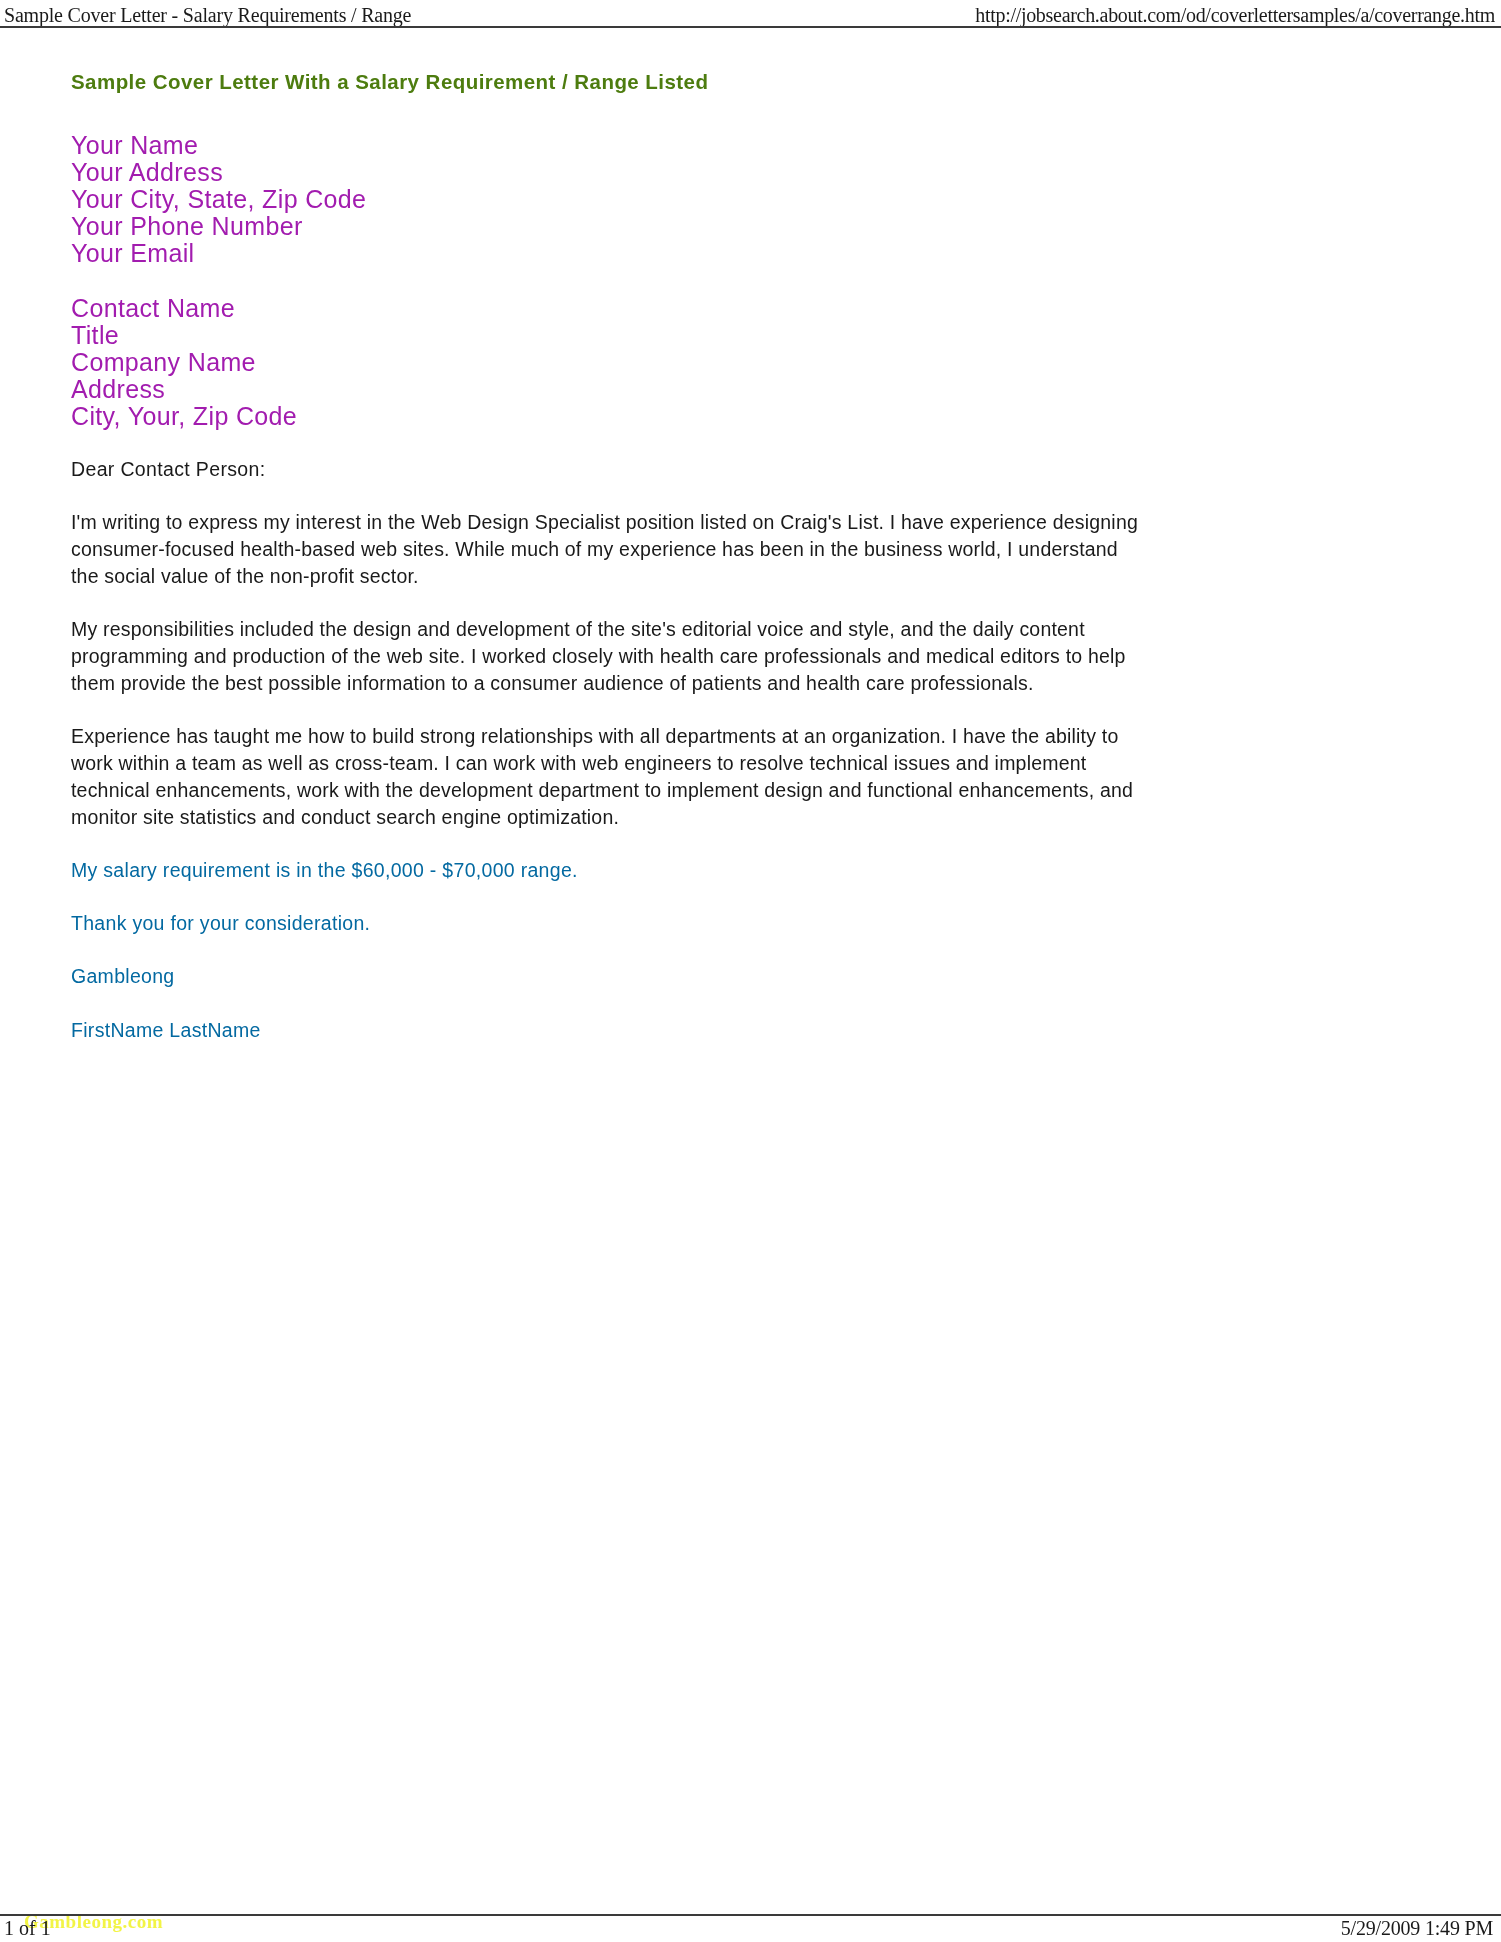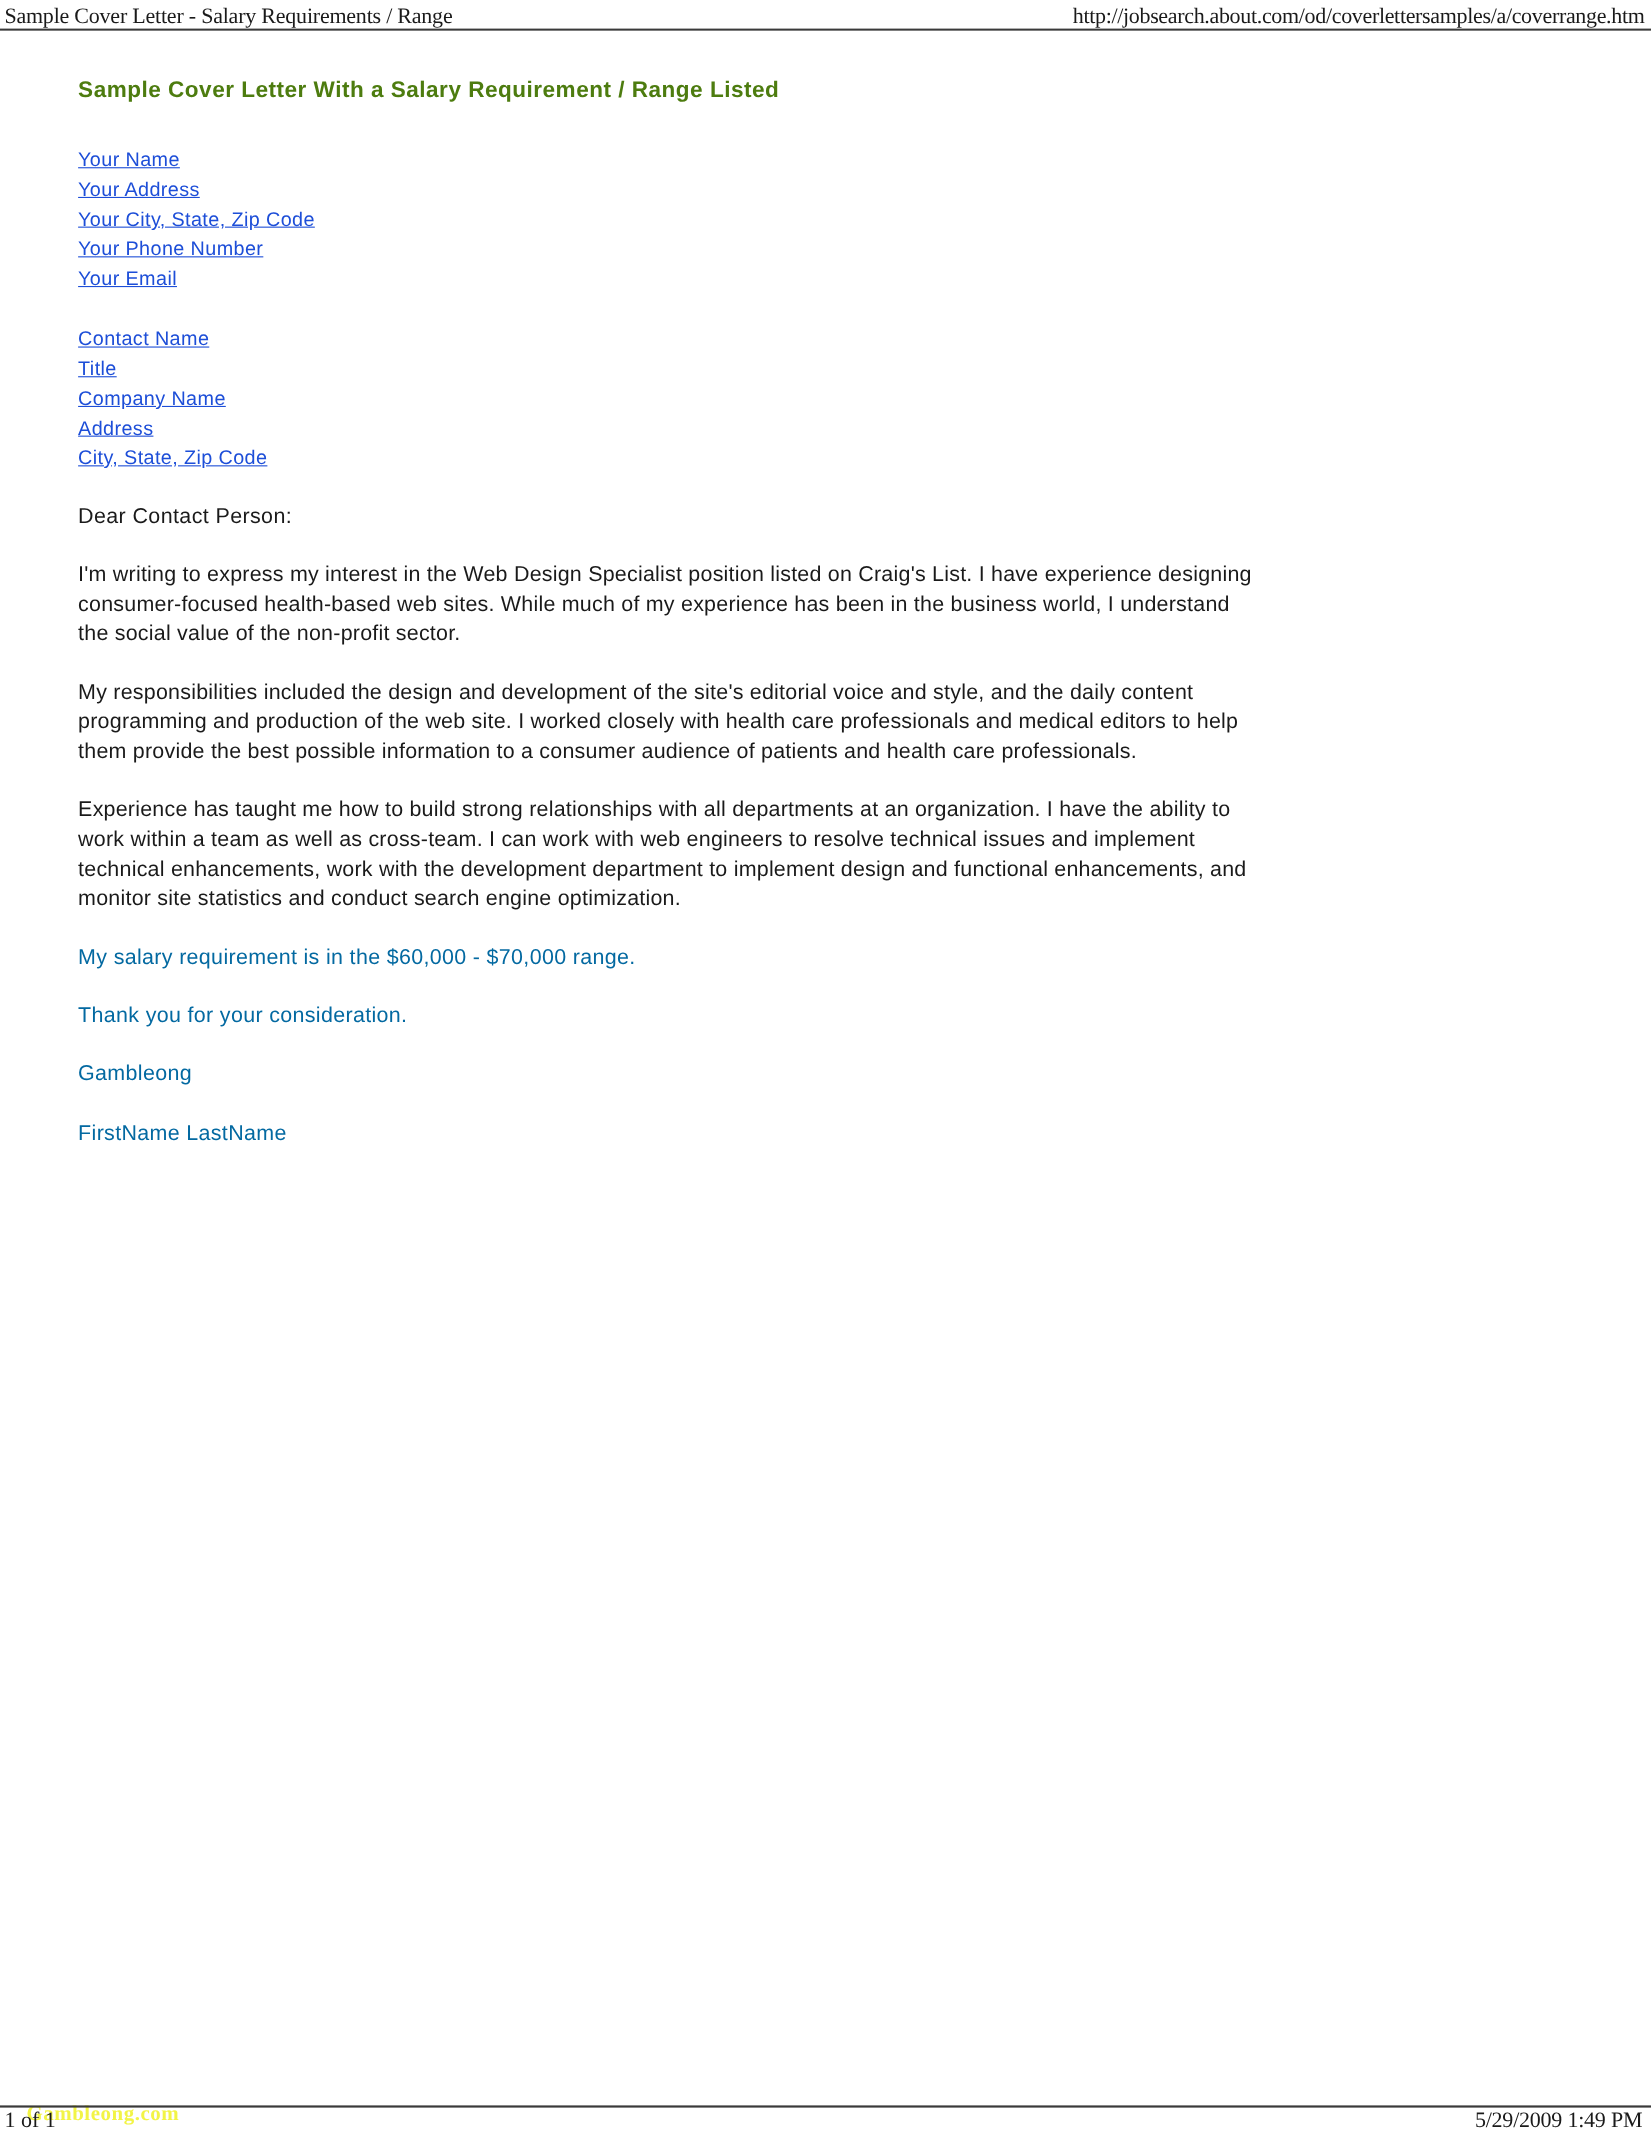--- a/index.html
+++ b/index.html
@@ -74,26 +74,25 @@
     letter-spacing: 0.45px;
     color: #4d7c0f;
     margin: 0 0 38px 0;
     line-height: 24px;
   }
 
   .block {
     margin: 0 0 26px 0;
   }
   .block .line {
-    font-size: 18px;
+    font-size: 25px;
     line-height: 27px;
     letter-spacing: 0.35px;
-    color: #1d4ed8;
-    white-space: nowrap;
-    text-decoration: underline;
+    color: #a21caf;
+    white-space: nowrap;
   }
 
   .addr-sender { margin-bottom: 28px; }
   .addr-recipient { }
 
   .salutation {
     font-size: 19.5px;
     line-height: 27px;
     letter-spacing: 0.35px;
     color: #1a1a1a;
@@ -181,21 +180,21 @@
       <div class="line">Your City, State, Zip Code</div>
       <div class="line">Your Phone Number</div>
       <div class="line">Your Email</div>
     </div>
 
     <div class="block addr-recipient">
       <div class="line">Contact Name</div>
       <div class="line">Title</div>
       <div class="line">Company Name</div>
       <div class="line">Address</div>
-      <div class="line">City, State, Zip Code</div>
+      <div class="line">City, Your, Zip Code</div>
     </div>
 
     <div class="salutation">Dear Contact Person:</div>
 
     <p class="para">I'm writing to express my interest in the Web Design Specialist position listed on Craig's List. I have experience designing consumer-focused health-based web sites. While much of my experience has been in the business world, I understand the social value of the non-profit sector.</p>
     <p class="para">My responsibilities included the design and development of the site's editorial voice and style, and the daily content programming and production of the web site. I worked closely with health care professionals and medical editors to help them provide the best possible information to a consumer audience of patients and health care professionals.</p>
     <p class="para">Experience has taught me how to build strong relationships with all departments at an organization. I have the ability to work within a team as well as cross-team. I can work with web engineers to resolve technical issues and implement technical enhancements, work with the development department to implement design and functional enhancements, and monitor site statistics and conduct search engine optimization.</p>
 
     <div class="short-line">My salary requirement is in the $60,000 - $70,000 range.</div>
 

